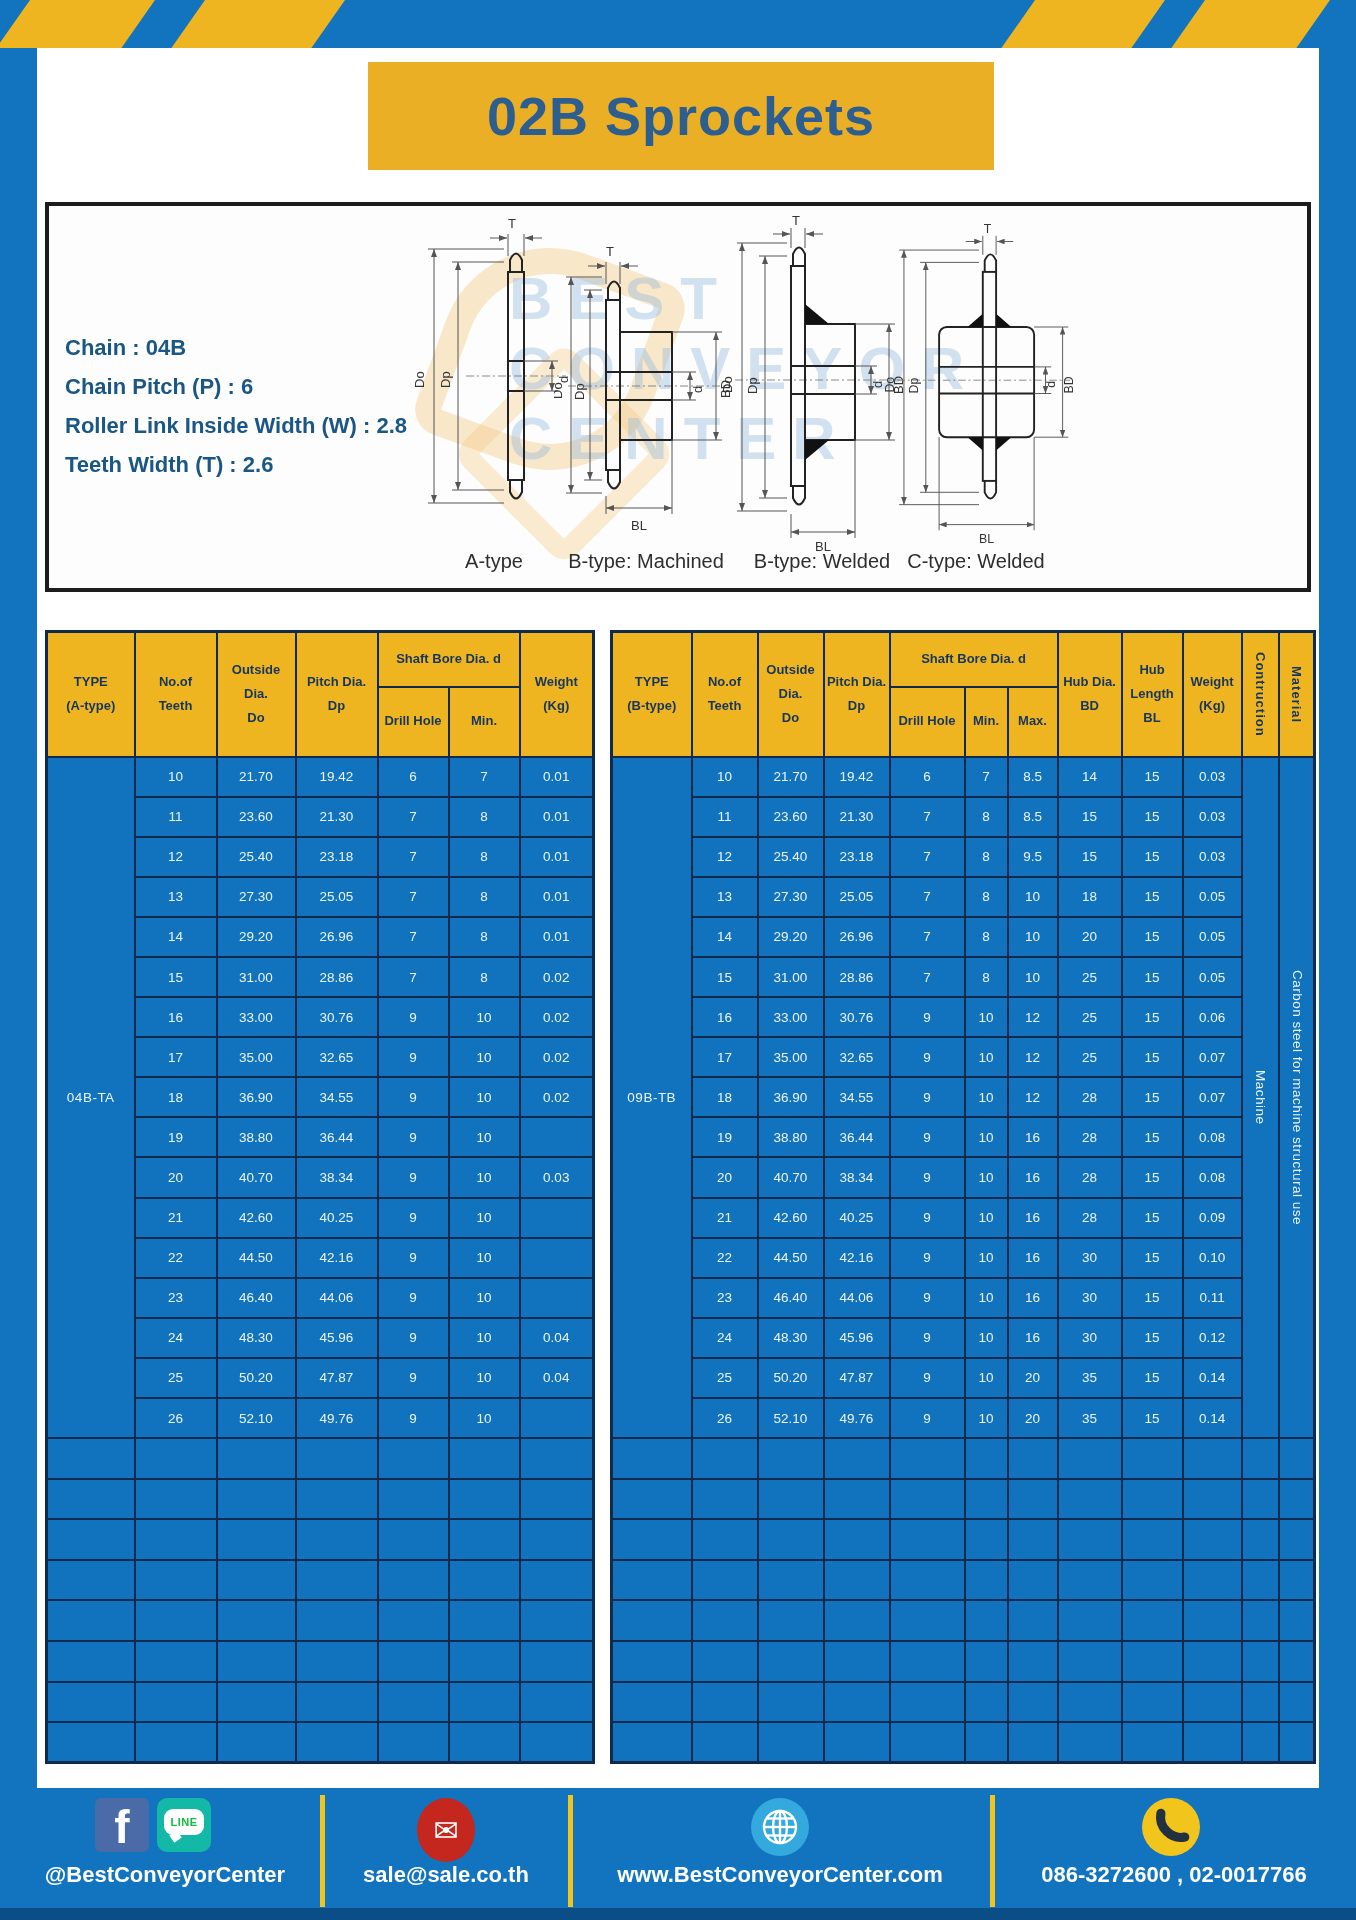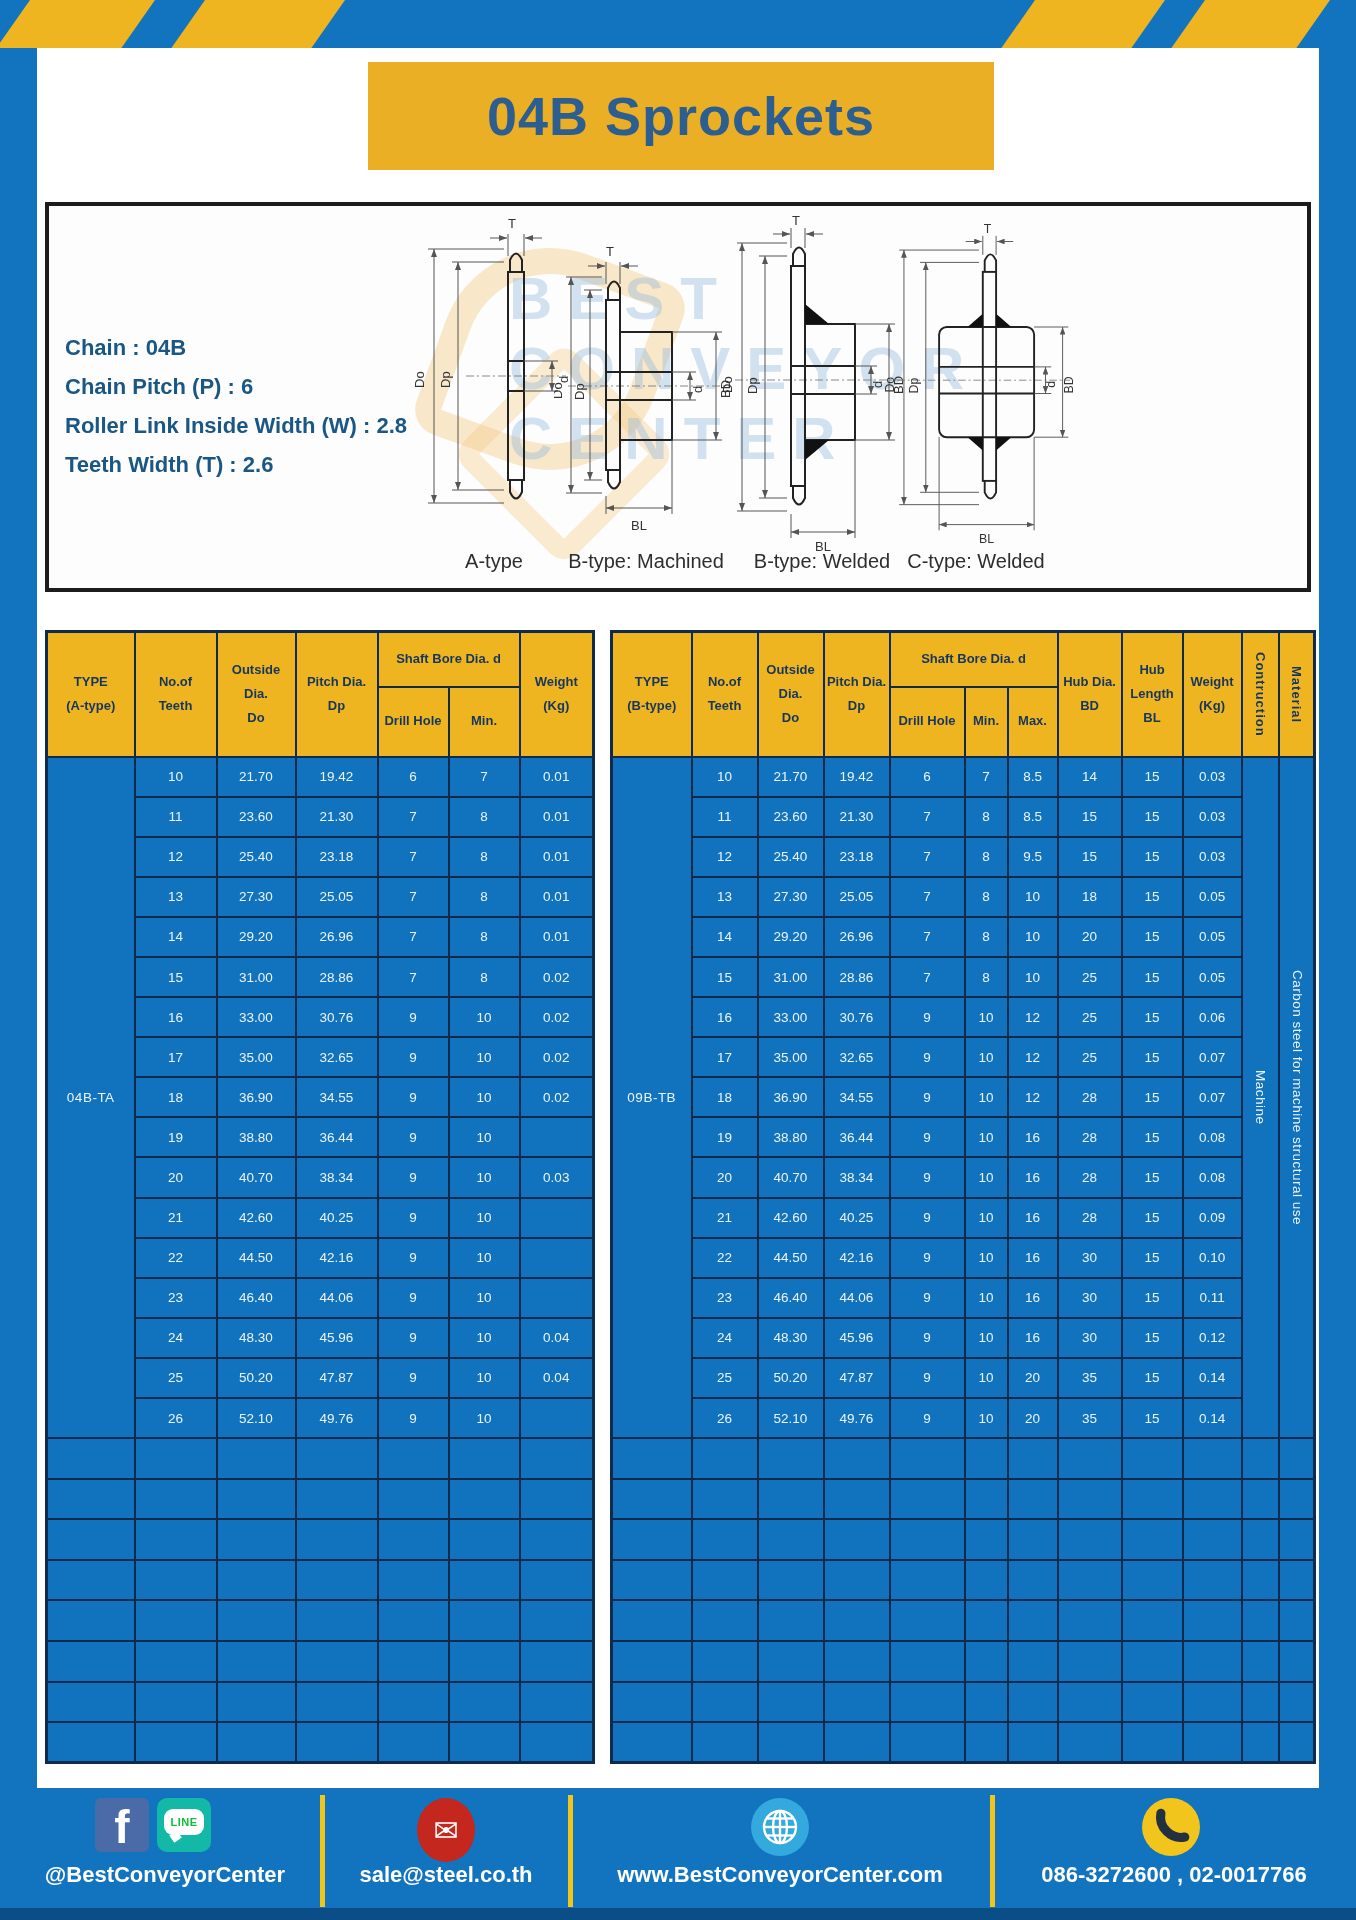--- a/index.html
+++ b/index.html
@@ -74,21 +74,21 @@
 <div class="top-band">
   <div class="stripe" style="left:30px;width:125px;"></div>
   <div class="stripe" style="left:205px;width:140px;"></div>
   <div class="stripe" style="left:1035px;width:130px;"></div>
   <div class="stripe" style="left:1205px;width:125px;"></div>
 </div>
 
 <div class="white-page"></div>
 
 <div class="title-box">
-  <span class="title-text">04B Sprockets</span>
+  <span class="title-text">02B Sprockets</span>
 </div>
 
 <div class="diagram-panel">
 
   <div class="wm">
     <div class="wm-orange wm-o1"></div>
     <div class="wm-orange wm-o2"></div>
     <div class="wm-text" style="top:30px;">BEST</div>
     <div class="wm-text" style="top:100px;">CONVEYOR</div>
     <div class="wm-text" style="top:170px;text-align:right;">CENTER</div>
@@ -871,21 +871,21 @@
   <div class="ficon line-icon" style="left:157px;">
     <span class="line-bubble">LINE</span>
     <span class="line-tail"></span>
   </div>
   <div class="ftext" style="left:20px;width:290px;">@BestConveyorCenter</div>
   <div class="fdivider" style="left:320px;"></div>
 
   <div class="ficon mail-icon" style="left:417px;">
     <span class="mail-glyph">✉</span>
   </div>
-  <div class="ftext" style="left:330px;width:232px;">sale@steel.co.th</div>
+  <div class="ftext" style="left:330px;width:232px;">sale@sale.co.th</div>
   <div class="fdivider" style="left:568px;"></div>
 
   <div class="ficon globe-icon" style="left:751px;">
     <svg width="44" height="44" viewBox="0 0 44 44">
       <g stroke="#ffffff" stroke-width="2.4" fill="none">
         <circle cx="22" cy="22" r="16"></circle>
         <ellipse cx="22" cy="22" rx="7" ry="16"></ellipse>
         <line x1="6" y1="22" x2="38" y2="22"></line>
         <line x1="8.5" y1="13.5" x2="35.5" y2="13.5"></line>
         <line x1="8.5" y1="30.5" x2="35.5" y2="30.5"></line>

